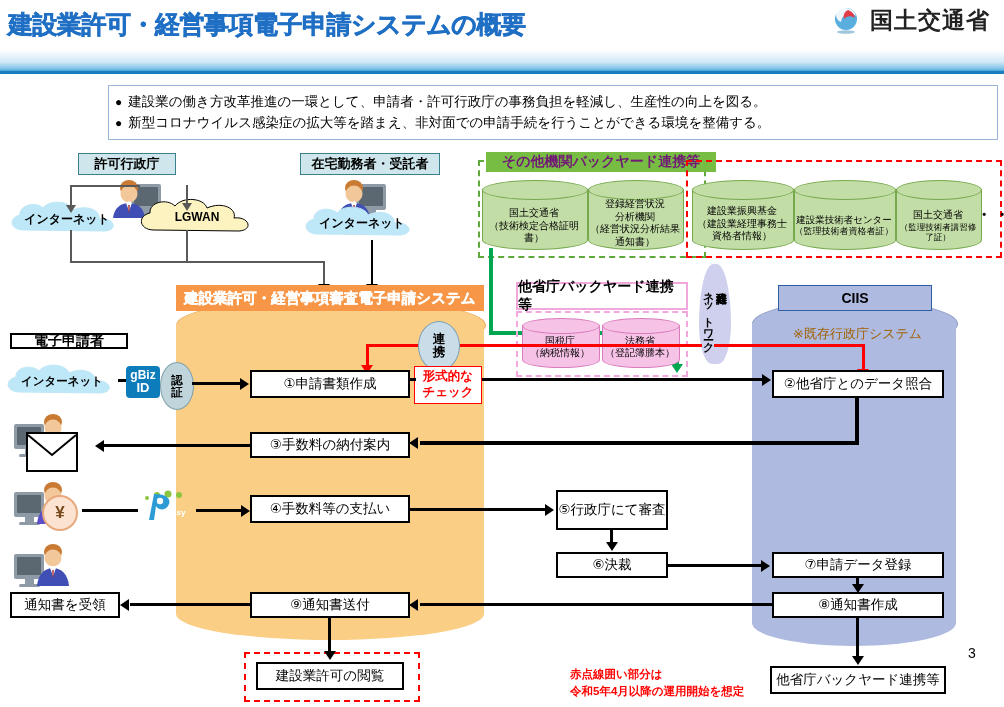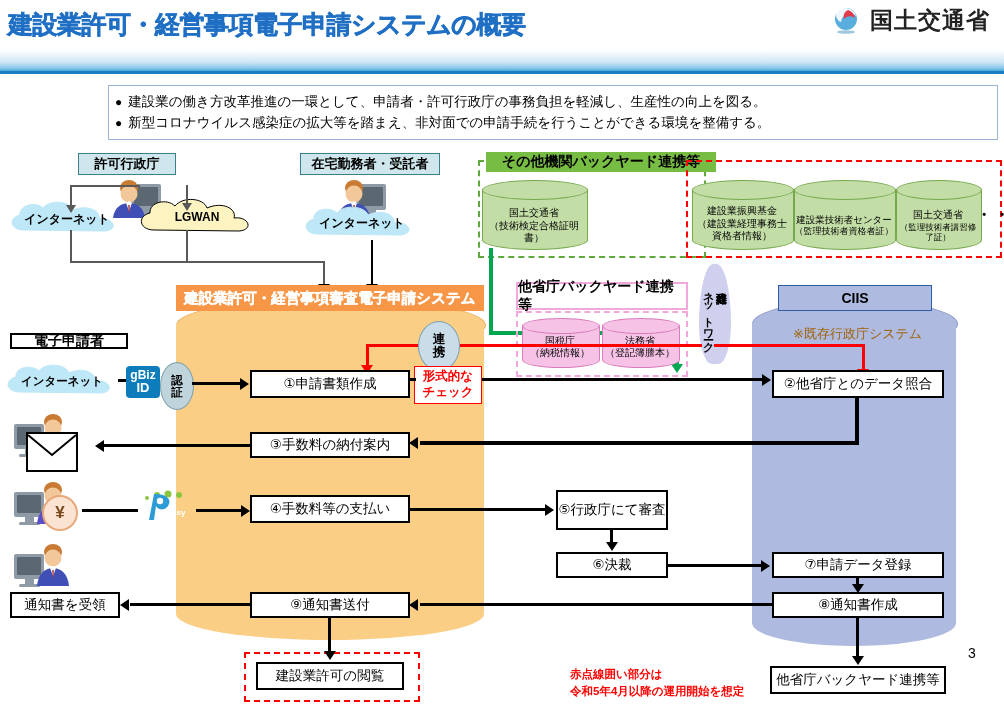--- a/index.html
+++ b/index.html
@@ -94,21 +94,21 @@
   .ellipse{position:absolute;border-radius:50%;}
 
   
   .orange-banner{
     position:absolute;background:#F79646;color:#fff;
     font-size:14.5px;font-weight:bold;
     display:flex;align-items:center;justify-content:center;
     -webkit-text-stroke:0.4px #fff;
   }
   .green-banner{
-    position:absolute;background:#77BC43;color:#000000;
+    position:absolute;background:#77BC43;color:#701a75;
     font-size:14px;font-weight:bold;
     display:flex;align-items:center;justify-content:center;
   }
   .ciis-banner{
     position:absolute;background:#AEBADF;border:1.5px solid #2E5FA3;
     color:#000;font-size:14px;font-weight:bold;
     display:flex;align-items:center;justify-content:center;
   }
   .pink-banner{
     position:absolute;background:#fff;border:2px solid #F2A8DC;
@@ -297,20 +297,31 @@
   <div class="db db-green" style="left:482px;top:180px;width:104px;height:68px;">
     <div class="db-bot" style="top:50px;"></div>
     <div class="db-mid" style="height:50px;"></div>
     <div class="db-top"></div>
     <div class="db-lbl" style="top:26px;height:40px;">
       <span>国土交通省</span>
       <span>（技術検定合格証明書）</span>
     </div>
   </div>
 
+  <div class="db db-green" style="left:588px;top:180px;width:94px;height:68px;">
+    <div class="db-bot" style="top:50px;"></div>
+    <div class="db-mid" style="height:50px;"></div>
+    <div class="db-top"></div>
+    <div class="db-lbl" style="top:18px;height:50px;white-space:pre-line;">
+      <span>登録経営状況
+分析機関</span>
+      <span>（経営状況分析結果
+通知書）</span>
+    </div>
+  </div>
 
   <div class="db db-green" style="left:692px;top:180px;width:100px;height:68px;">
     <div class="db-bot" style="top:50px;"></div>
     <div class="db-mid" style="height:50px;"></div>
     <div class="db-top"></div>
     <div class="db-lbl" style="top:20px;height:48px;white-space:pre-line;">
       <span>建設業振興基金</span>
       <span>（建設業経理事務士
 資格者情報）</span>
     </div>

